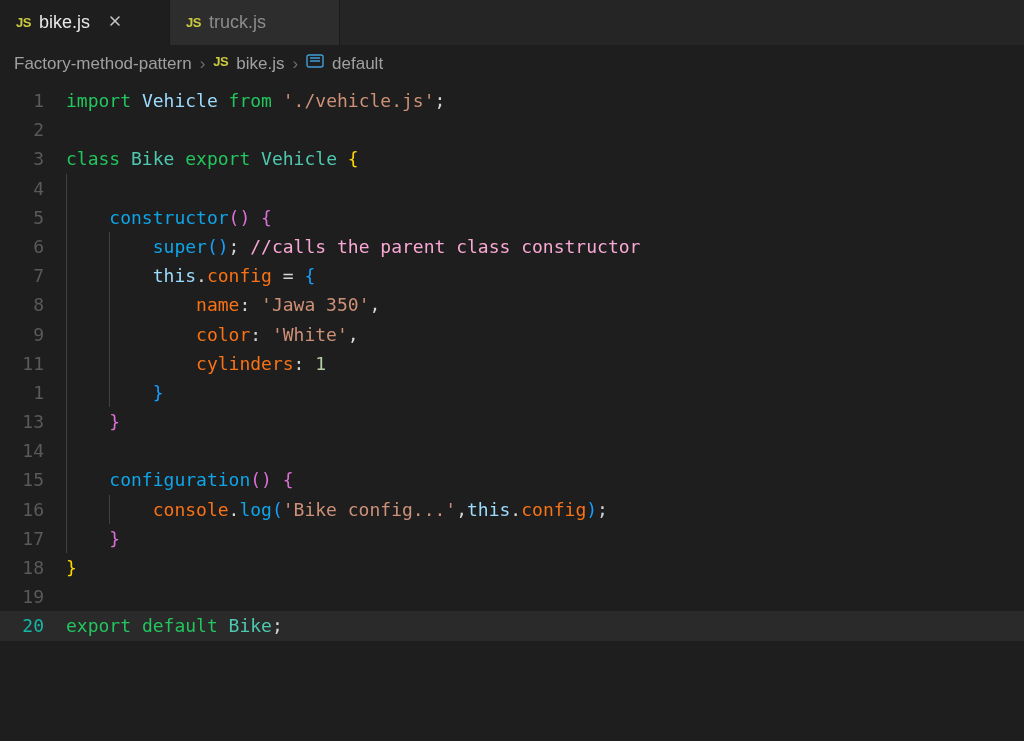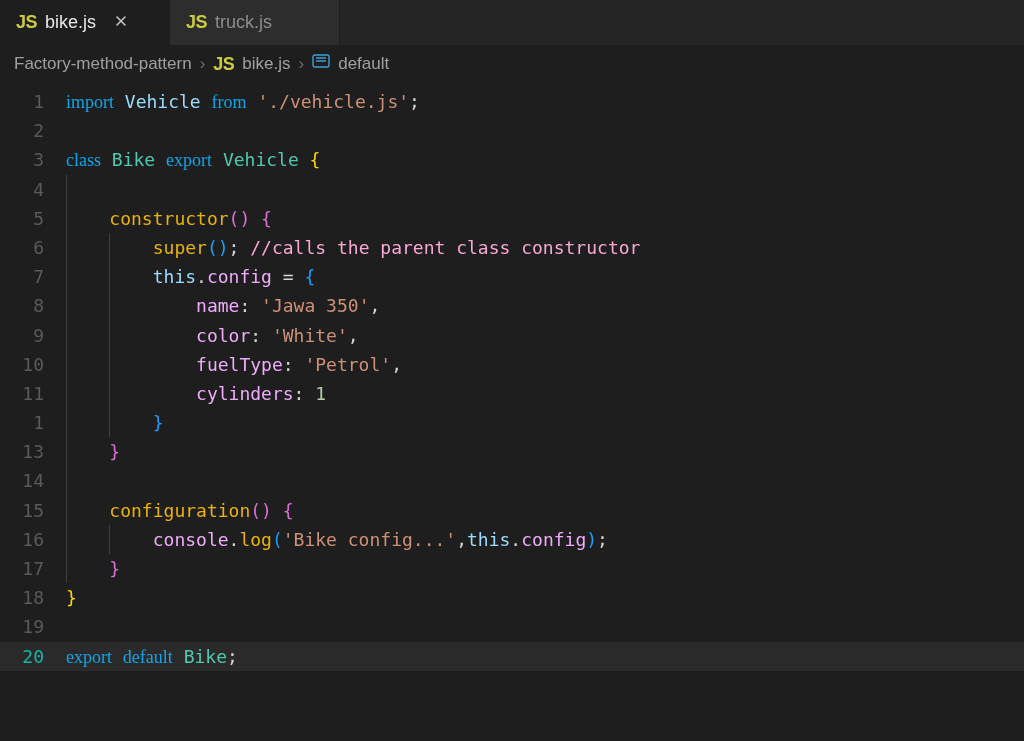--- a/index.html
+++ b/index.html
@@ -42,21 +42,21 @@
     color: #c5c5c5;
     font-size: 16px;
     padding: 2px 4px;
     border-radius: 3px;
     line-height: 1;
     margin-left: 6px;
   }
   .js-badge {
     color: #cbcb41;
     font-weight: 700;
-    font-size: 18px;
+    font-size: 13px;
     letter-spacing: -0.5px;
   }
   
   .breadcrumbs {
     display: flex;
     align-items: flex-start;
     gap: 8px;
     padding: 8px 14px 8px 14px;
     font-family: -apple-system, BlinkMacSystemFont, "Segoe UI", sans-serif;
     font-size: 17px;
@@ -100,25 +100,25 @@
   
   .code .ig {
     position: absolute;
     top: 0;
     bottom: 0;
     width: 1px;
     background: #404040;
   }
   .code .txt { position: relative; }
   
-  .k  { color: #0ea5e9; font-family: Liberation Serif, serif; }        
-  .fn { color: #eab308; margin-top: 33px; }        
+  .k  { color: #22c55e; }        
+  .fn { color: #0ea5e9; margin-top: 33px; }        
   .ty { color: #4ec9b0; }        
   .vb { color: #9cdcfe; font-weight: 500; }  
-  .va { color: #f0abfc; }        
+  .va { color: #f97316; }        
   .s  { color: #ce9178; }        
   .n  { color: #b5cea8; }        
   .cm { color: #f9a8d4; }        
   .p  { color: #d4d4d4; }        
   .br-y { color: #ffd700; }      
   .br-m { color: #da70d6; }      
   .br-b { color: #179fff; }      
 </style>
 </head>
 <body>
@@ -185,24 +185,20 @@
     </div>
     <div class="line">
       <div class="gutter">8</div>
       <div class="code"><span class="ig" style="left: 0px;"></span><span class="ig" style="left: 43.35px;"></span><span class="txt"><span class="p">            </span><span class="va">name</span><span class="p">: </span><span class="s">'Jawa 350'</span><span class="p">,</span></span></div>
     </div>
     <div class="line">
       <div class="gutter">9</div>
       <div class="code"><span class="ig" style="left: 0px;"></span><span class="ig" style="left: 43.35px;"></span><span class="txt"><span class="p">            </span><span class="va">color</span><span class="p">: </span><span class="s">'White'</span><span class="p">,</span></span></div>
     </div>
     <div class="line">
-      <div class="gutter">10</div>
-      <div class="code"><span class="ig" style="left: 0px;"></span><span class="ig" style="left: 43.35px;"></span><span class="txt"><span class="p">            </span><span class="va">fuelType</span><span class="p">: </span><span class="s">'Petrol'</span><span class="p">,</span></span></div>
-    </div>
-    <div class="line">
       <div class="gutter">11</div>
       <div class="code"><span class="ig" style="left: 0px;"></span><span class="ig" style="left: 43.35px;"></span><span class="txt"><span class="p">            </span><span class="va">cylinders</span><span class="p">: </span><span class="n">1</span></span></div>
     </div>
     <div class="line">
       <div class="gutter">1</div>
       <div class="code"><span class="ig" style="left: 0px;"></span><span class="ig" style="left: 43.35px;"></span><span class="txt"><span class="p">        </span><span class="br-b">}</span></span></div>
     </div>
     <div class="line">
       <div class="gutter">13</div>
       <div class="code"><span class="ig" style="left: 0px;"></span><span class="txt"><span class="p">    </span><span class="br-m">}</span></span></div>

